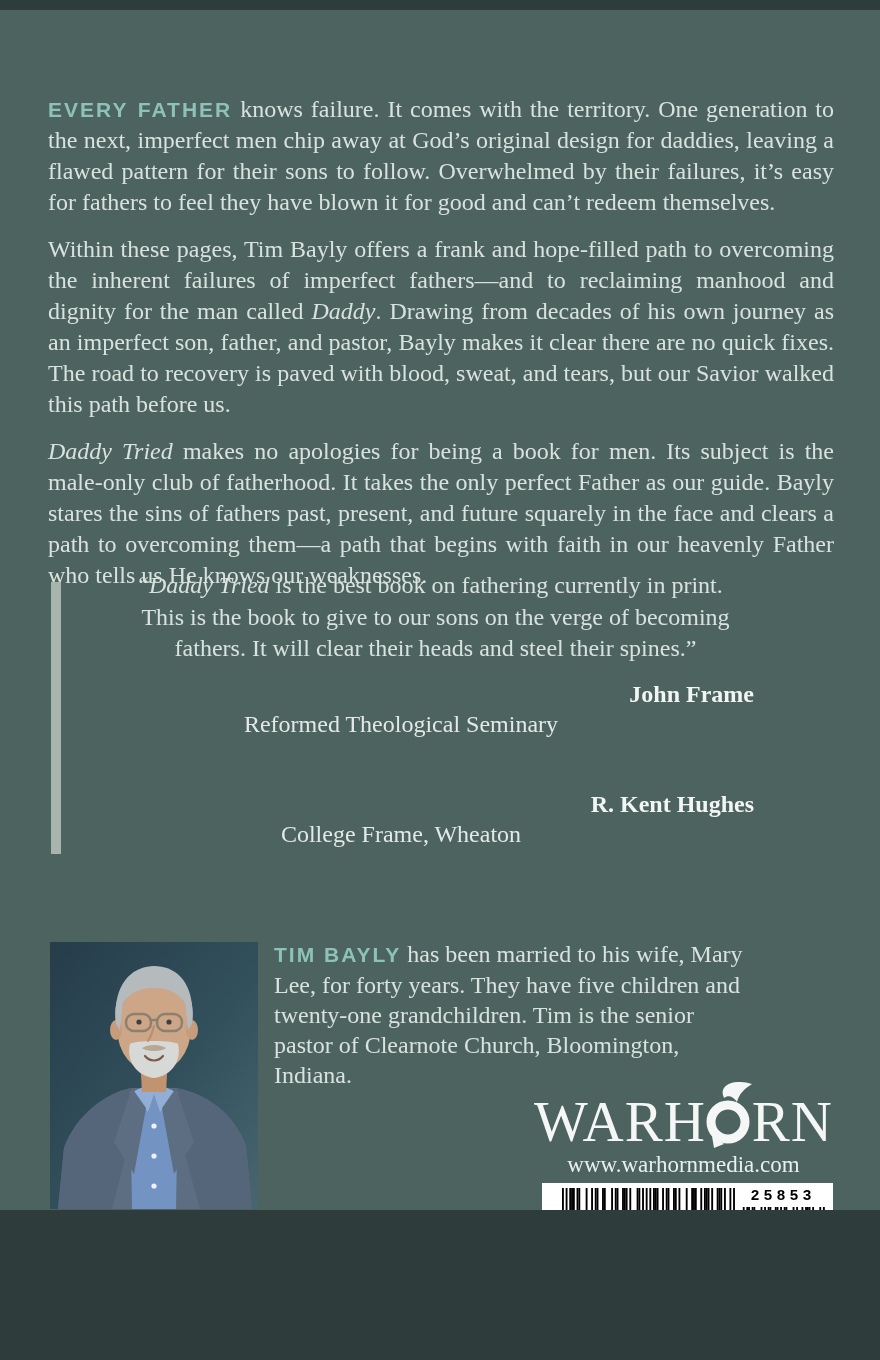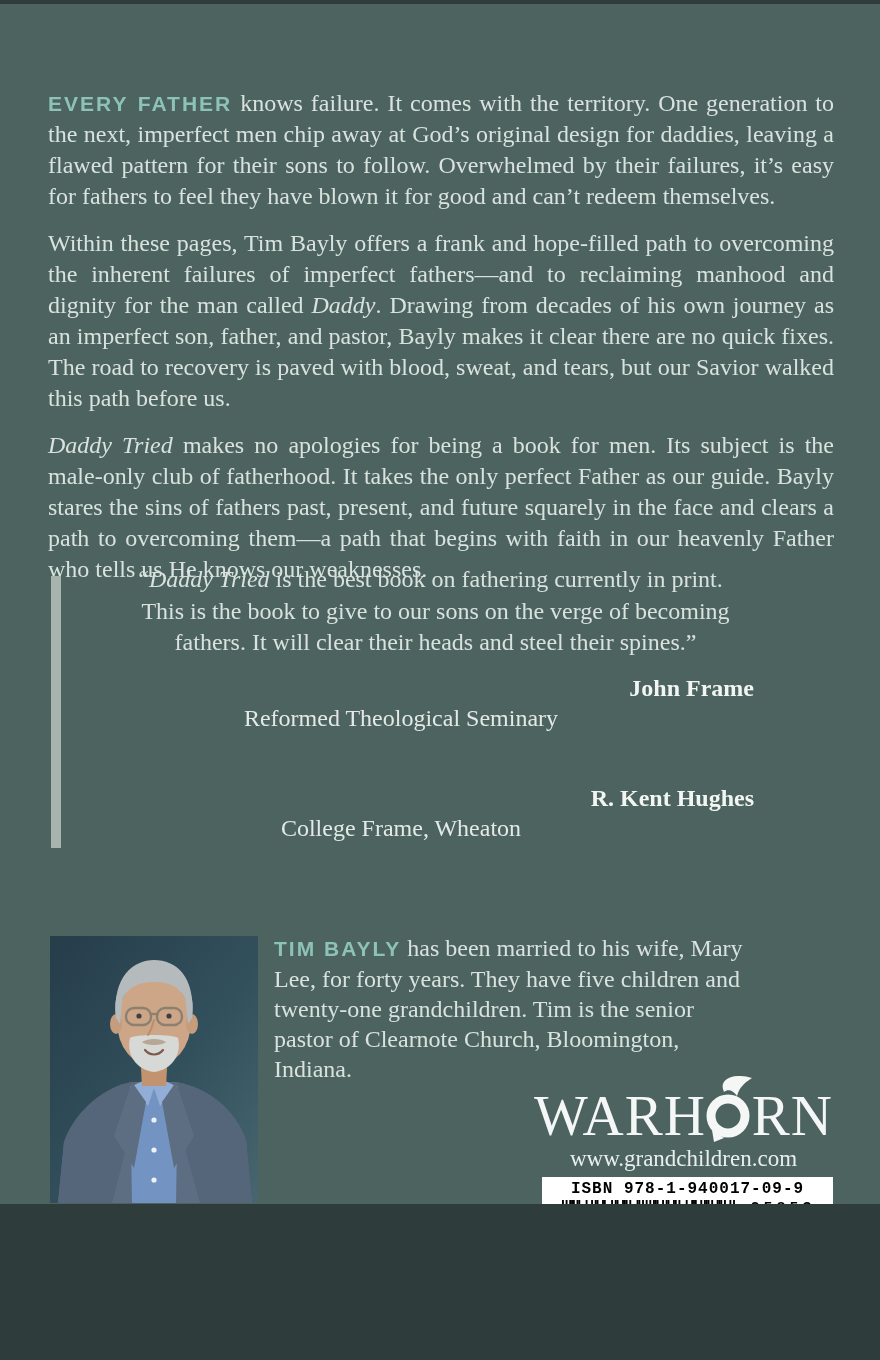--- a/index.html
+++ b/index.html
@@ -1,19 +1,19 @@
 <!DOCTYPE html>
 <html><head>
 <meta charset="utf-8">
 <style>
   html,body{margin:0;padding:0;background:#2e3d3b;}
   .page{
     position:relative;
     width:880px;height:1200px;
-    margin:4px auto;
+    margin:10px auto;
     background:#4d6360;
     overflow:hidden;
     font-family:"Liberation Serif", serif;
     color:#d9e2dd;
   }
   
   .synopsis{position:absolute;left:48px;top:84px;width:786px;}
   .synopsis p{margin:0 0 16px 0;font-size:24px;line-height:31px;text-align:justify;}
   .lead-in{
     font-family:"Liberation Sans", sans-serif;
@@ -139,25 +139,24 @@
     </div>
     <p class="bio"><span class="lead-in">TIM BAYLY</span><span> has been married to his wife, Mary Lee, for forty years. They have five children and twenty-one grandchildren. Tim is the senior pastor of Clearnote Church, Bloomington, Indiana.</span></p>
   </section>
 
   <section class="publisher">
     <div class="logo"><span>WARH</span><svg width="50" height="66" viewBox="0 0 50 66" xmlns="http://www.w3.org/2000/svg">
           <path d="M20 16 C14 4 28 -4 48 2 C40 7 35 12 33 20 C29 14 24 13 20 16 Z" fill="#f4f7f5"></path>
           <circle cx="24" cy="40" r="17" fill="none" stroke="#f4f7f5" stroke-width="9"></circle>
           <path d="M8 54 L20 62 L10 66 Z" fill="#f4f7f5"></path>
         </svg><span>RN</span></div>
-    <div class="url">www.grandchildren.com</div>
+    <div class="url">www.warhornmedia.com</div>
   </section>
 
   <section class="barcode">
-    <div class="isbn-line">ISBN 978-1-940017-09-9</div>
     <div class="bars-row">
       <svg id="ean13" width="186" height="130" xmlns="http://www.w3.org/2000/svg">
           <rect x="12" y="0" width="1.87" height="114" fill="#000"></rect>
           <rect x="15.64" y="0" width="1.87" height="114" fill="#000"></rect>
           <rect x="19.28" y="0" width="1.87" height="100" fill="#000"></rect>
           <rect x="21.1" y="0" width="1.87" height="100" fill="#000"></rect>
           <rect x="22.92" y="0" width="1.87" height="100" fill="#000"></rect>
           <rect x="26.560000000000002" y="0" width="1.87" height="100" fill="#000"></rect>
           <rect x="28.38" y="0" width="1.87" height="100" fill="#000"></rect>
           <rect x="35.66" y="0" width="1.87" height="100" fill="#000"></rect>

